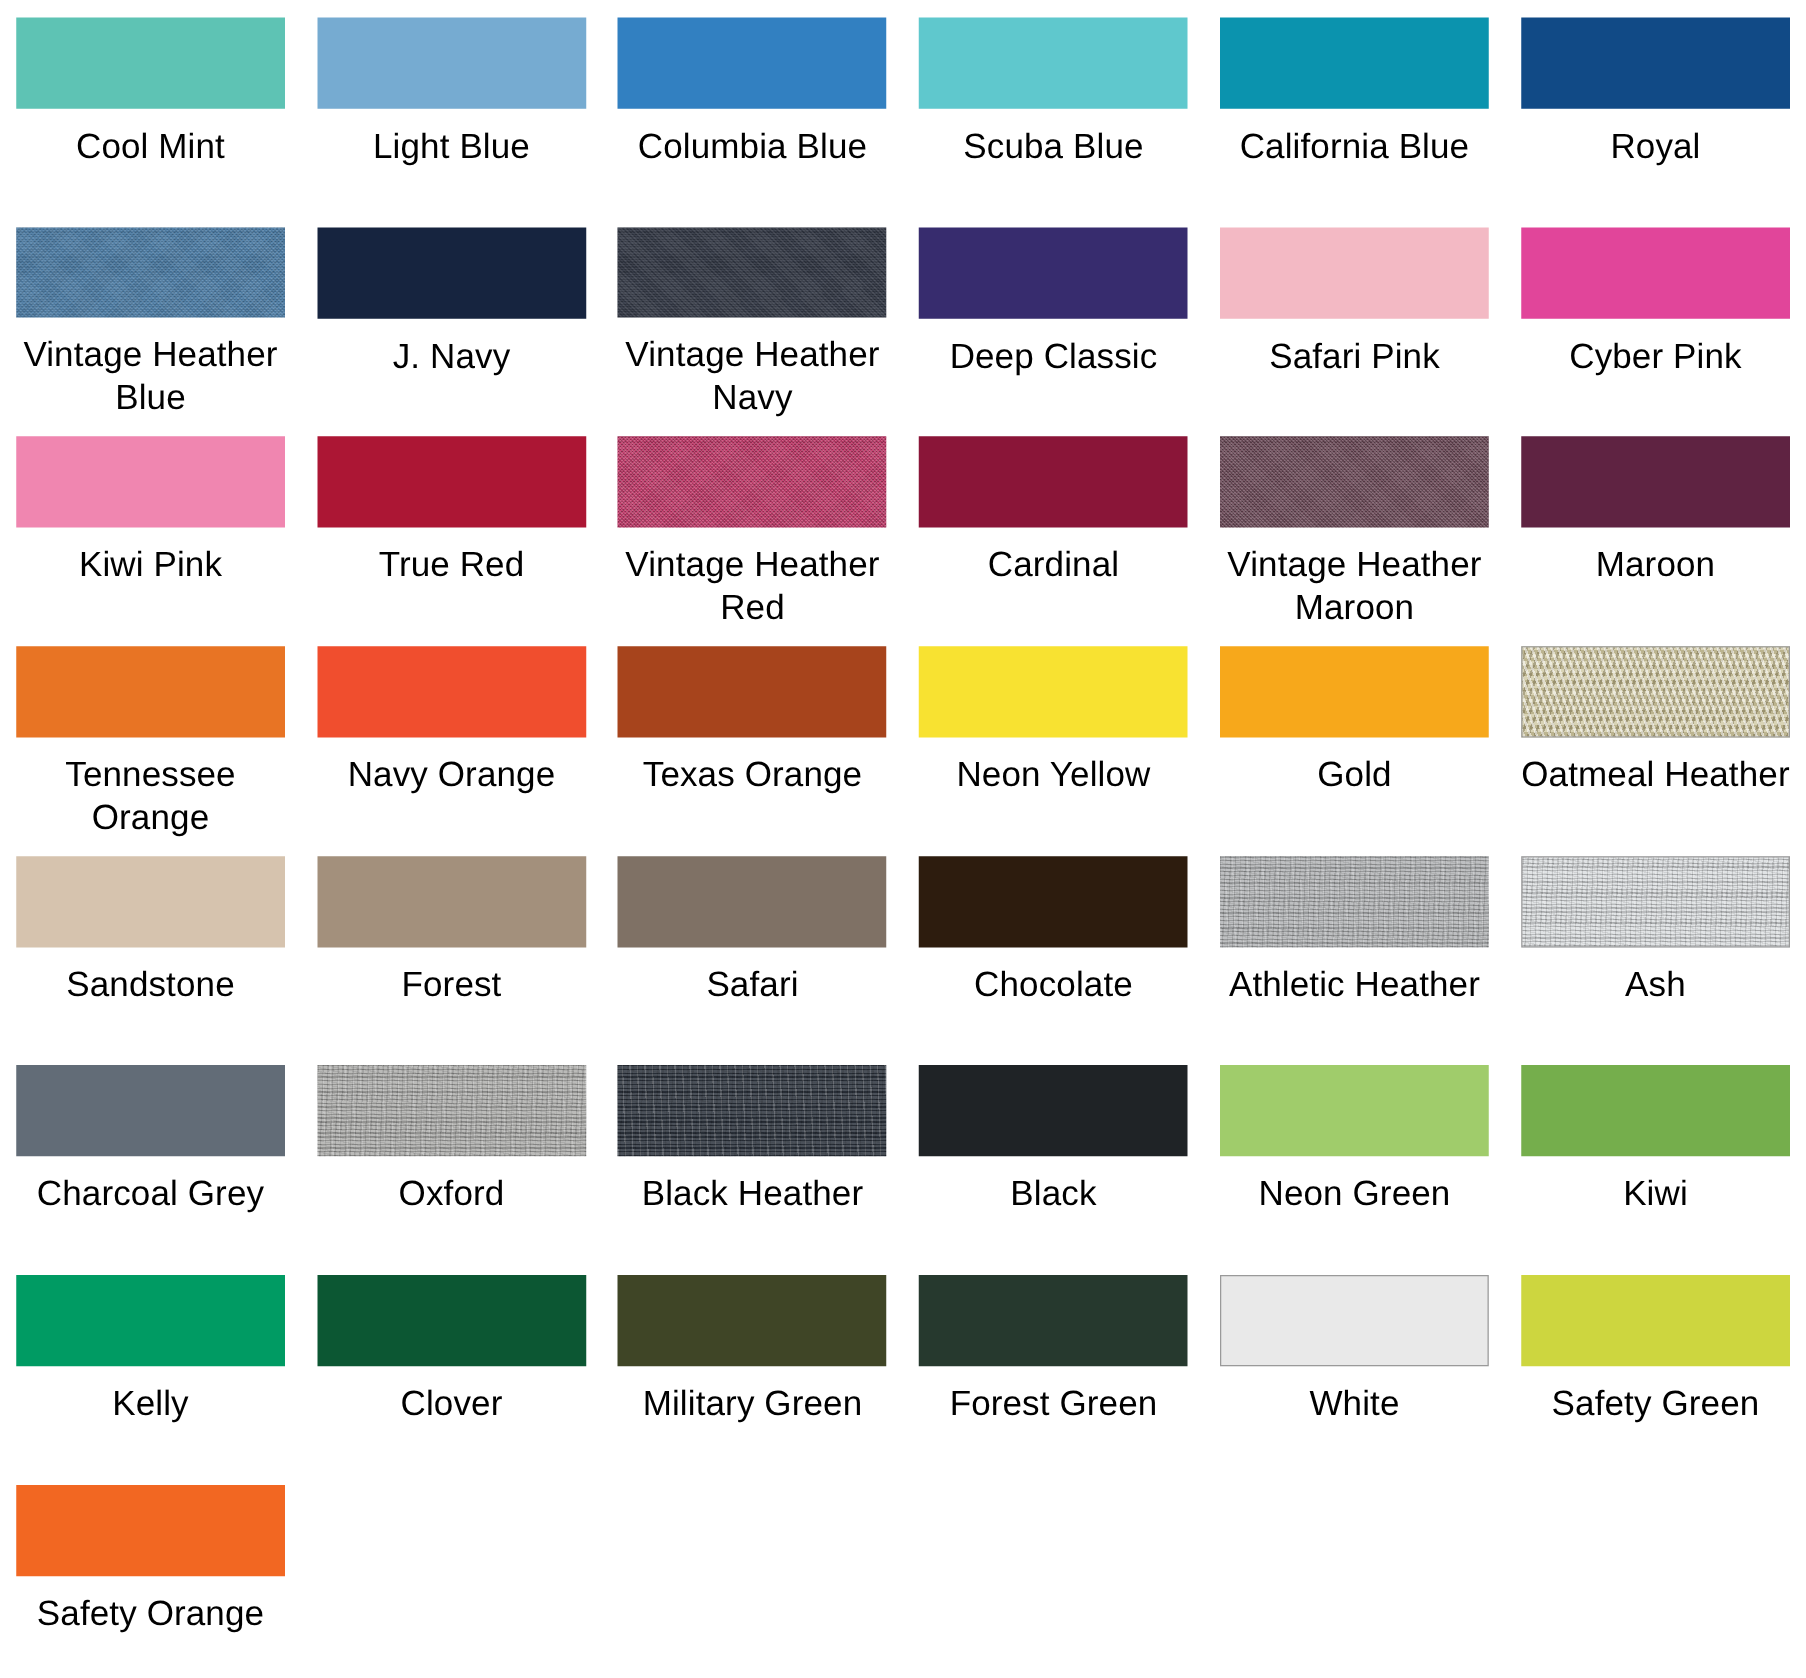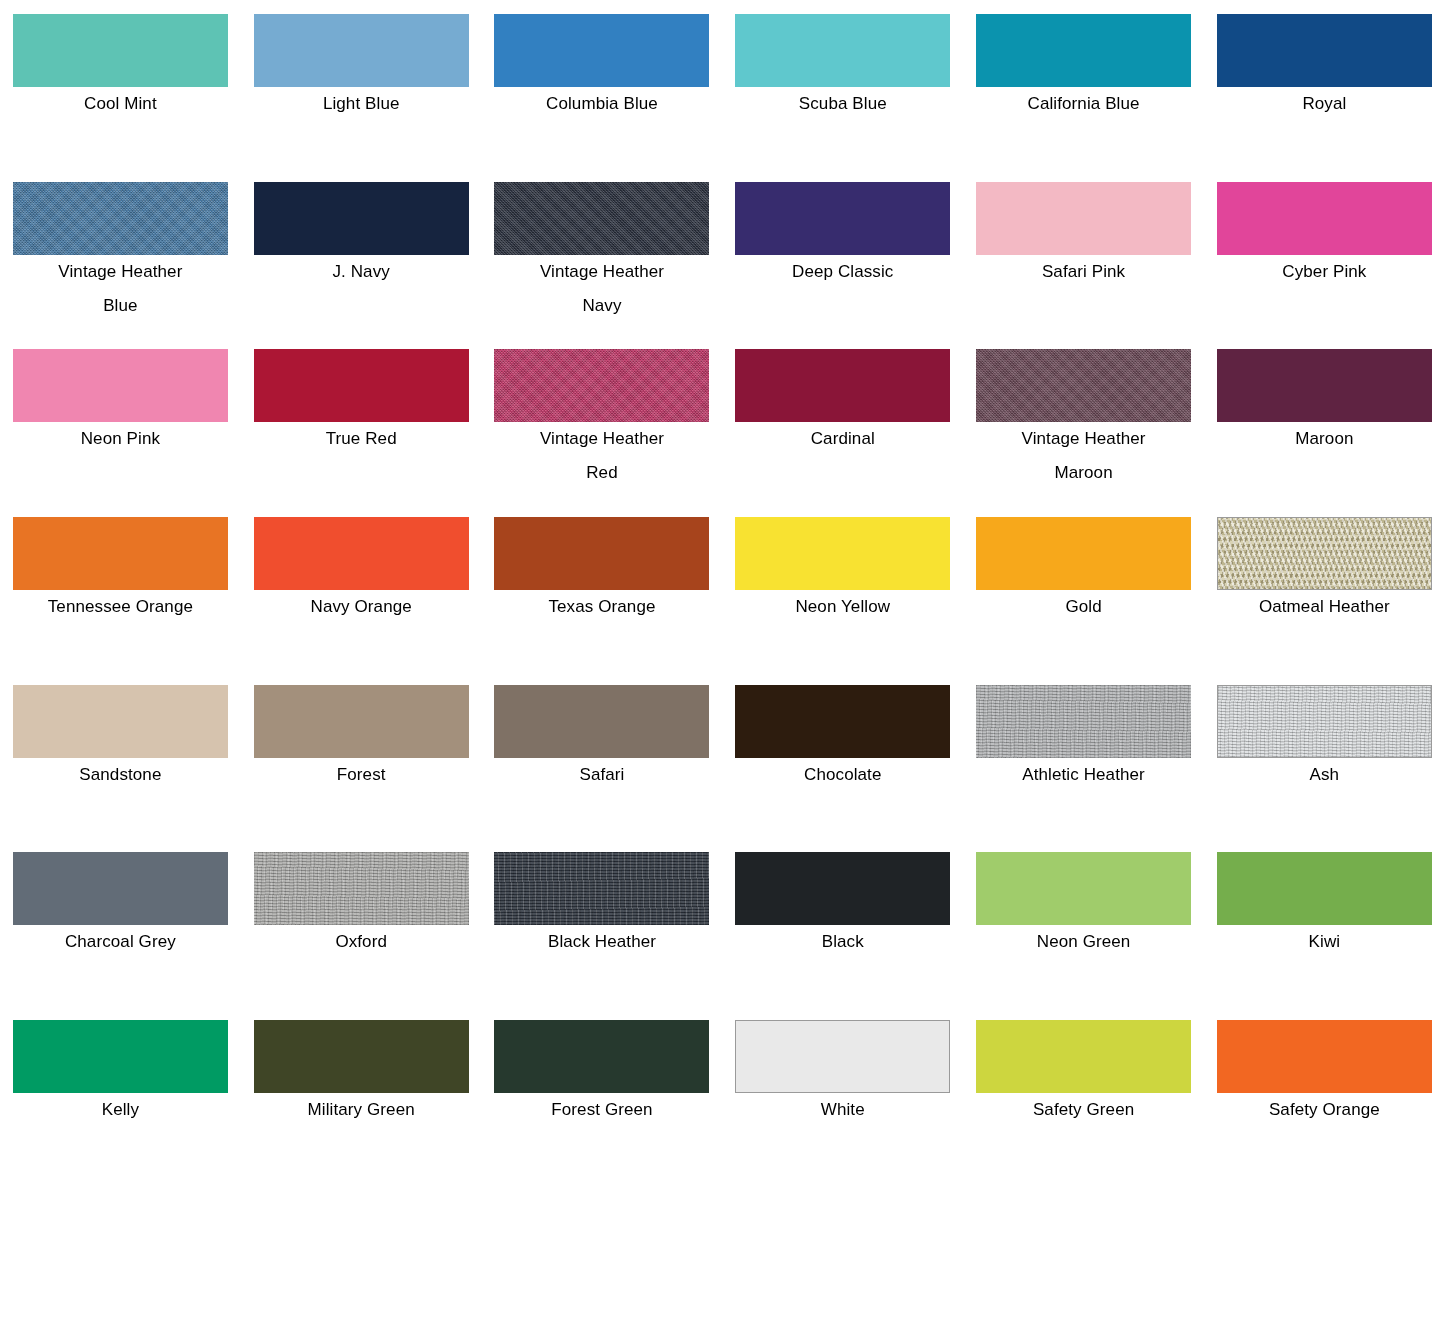--- a/index.html
+++ b/index.html
@@ -80,23 +80,24 @@
   
   .tex-slub::after {
     background-image:
       repeating-linear-gradient(0deg, rgba(0,0,0,0.16) 0 1px, rgba(255,255,255,0.13) 1px 3px),
       repeating-linear-gradient(92deg, rgba(0,0,0,0.14) 0 1px, rgba(0,0,0,0) 1px 4px),
       repeating-linear-gradient(88deg, rgba(255,255,255,0.18) 0 1px, rgba(0,0,0,0) 1px 6px),
       repeating-linear-gradient(12deg, rgba(0,0,0,0.09) 0 1px, rgba(0,0,0,0) 1px 3px);
   }
 
   .swatch-label {
+    margin-top: 13px;
     width: 228px;
     text-align: center;
-    font-size: 17px;
+    font-size: 28px;
     line-height: 34px;
     letter-spacing: 0.1px;
     color: #000000;
     white-space: pre-line;
   }
 </style>
 </head>
 <body>
 
 <main id="swatch-grid">
@@ -145,21 +146,21 @@
     <div class="swatch-cell">
       <div class="swatch-chip" style="background-color: rgb(243, 185, 196);"></div>
       <div class="swatch-label">Safari Pink</div>
     </div>
     <div class="swatch-cell">
       <div class="swatch-chip" style="background-color: rgb(225, 69, 154);"></div>
       <div class="swatch-label">Cyber Pink</div>
     </div>
     <div class="swatch-cell">
       <div class="swatch-chip" style="background-color: rgb(240, 134, 176);"></div>
-      <div class="swatch-label">Neon Pink</div>
+      <div class="swatch-label">Kiwi Pink</div>
     </div>
     <div class="swatch-cell">
       <div class="swatch-chip" style="background-color: rgb(172, 22, 52);"></div>
       <div class="swatch-label">True Red</div>
     </div>
     <div class="swatch-cell">
       <div class="swatch-chip tex-weave" style="background-color: rgb(196, 57, 106);"></div>
       <div class="swatch-label">Vintage Heather
 Red</div>
     </div>
@@ -246,20 +247,24 @@
     </div>
     <div class="swatch-cell">
       <div class="swatch-chip" style="background-color: rgb(117, 174, 76);"></div>
       <div class="swatch-label">Kiwi</div>
     </div>
     <div class="swatch-cell">
       <div class="swatch-chip" style="background-color: rgb(0, 155, 99);"></div>
       <div class="swatch-label">Kelly</div>
     </div>
     <div class="swatch-cell">
+      <div class="swatch-chip" style="background-color: rgb(12, 87, 51);"></div>
+      <div class="swatch-label">Clover</div>
+    </div>
+    <div class="swatch-cell">
       <div class="swatch-chip" style="background-color: rgb(63, 69, 38);"></div>
       <div class="swatch-label">Military Green</div>
     </div>
     <div class="swatch-cell">
       <div class="swatch-chip" style="background-color: rgb(38, 57, 46);"></div>
       <div class="swatch-label">Forest Green</div>
     </div>
     <div class="swatch-cell">
       <div class="swatch-chip bordered" style="background-color: rgb(233, 233, 233);"></div>
       <div class="swatch-label">White</div>

